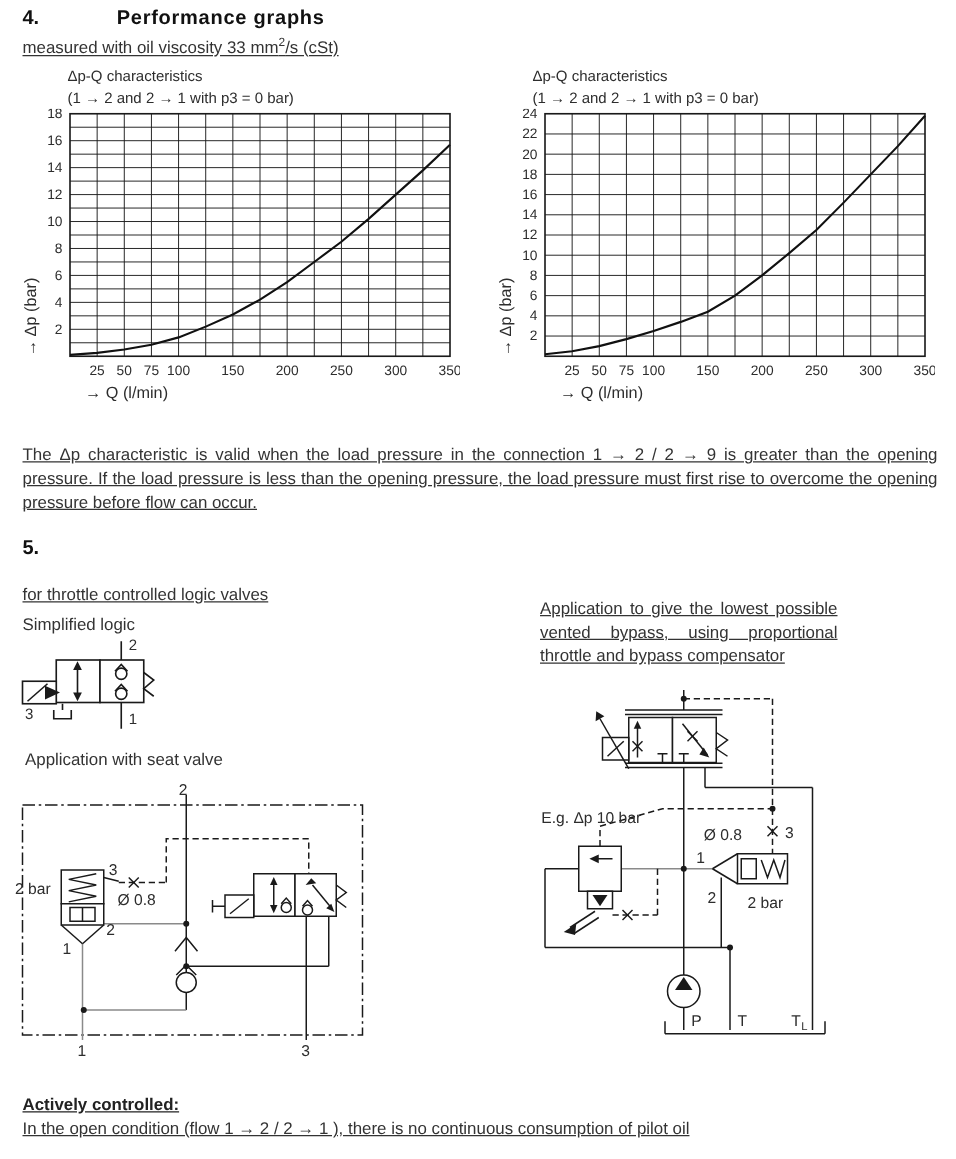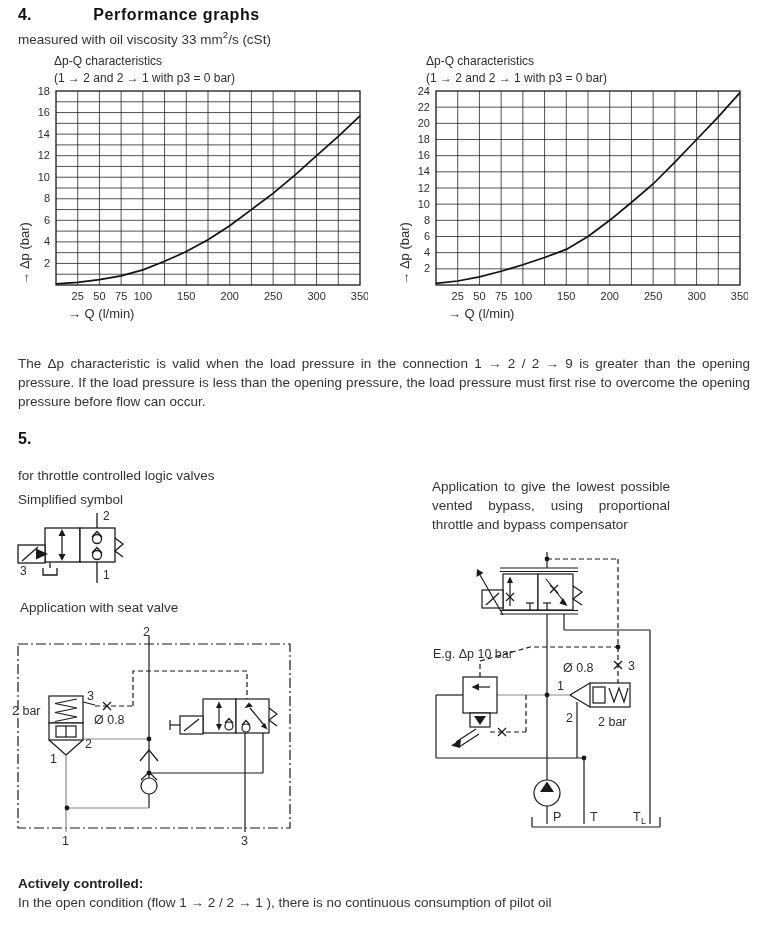--- a/index.html
+++ b/index.html
@@ -1,21 +1,21 @@
 <!DOCTYPE html>
 <html><head>
 <meta charset="utf-8">
 <style>
   html,body{margin:0;padding:0;background:#fff;}
   body{width:765px;height:927px;position:relative;font-family:"Liberation Sans",sans-serif;color:#2d2d2d;overflow:hidden;}
   .abs{position:absolute;}
   .h-num{font-weight:bold;font-size:16px;color:#111;margin-right:14px;}
   .h-title{font-weight:bold;font-size:16px;color:#111;letter-spacing:0.6px;margin-left:48px;}
   .heading{display:flex;align-items:baseline;}
-  .body-text{font-size:13.5px;line-height:1.42;color:#333;}
+  .body-text{font-size:13.5px;line-height:1.42;color:#333;text-decoration:underline;}
   .chart-block{width:360px;}
   .chart-titles{padding-left:34px;font-size:12px;line-height:17px;color:#2d2d2d;}
   .chart-titles .bold{font-weight:bold;}
   svg text{font-family:"Liberation Sans",sans-serif;}
   .just{text-align:justify;}
   .sch-label{font-size:13.5px;color:#333;}
 </style>
 </head>
 <body>
 
@@ -145,21 +145,21 @@
       <text transform="translate(13 198) rotate(-90)" font-size="13" fill="#2d2d2d">→ Δp (bar)</text>
     </svg>
 </div>
 
 <div class="abs body-text just" style="left:18px;top:354px;width:732px;">The Δp characteristic is valid when the load pressure in the connection 1 → 2 / 2 → 9 is greater than the opening pressure. If the load pressure is less than the opening pressure, the load pressure must first rise to overcome the opening pressure before flow can occur.</div>
 
 <div class="abs heading" style="left:18px;top:430px;">
   <span class="h-num">5.</span>
 </div>
 <div class="abs body-text" style="left:18px;top:466px;">for throttle controlled logic valves</div>
-<div class="abs sch-label" style="left:18px;top:492px;">Simplified symbol</div>
+<div class="abs sch-label" style="left:18px;top:492px;">Simplified logic</div>
 
 <svg class="abs" style="left:10px;top:505px;" width="220" height="95" viewBox="0 0 220 95" stroke="#1a1a1a" stroke-width="1.3" fill="none">
   <g>
     <line x1="87" y1="8" x2="87" y2="78"></line>
   </g>
   <g>
     <rect x="35" y="23" width="35" height="34" fill="#fff"></rect>
     <rect x="70" y="23" width="35" height="34" fill="#fff"></rect>
     <line x1="52" y1="28" x2="52" y2="52"></line>
     <polygon points="48.5,31 52,24 55.5,31" fill="#1a1a1a" stroke="none"></polygon>

